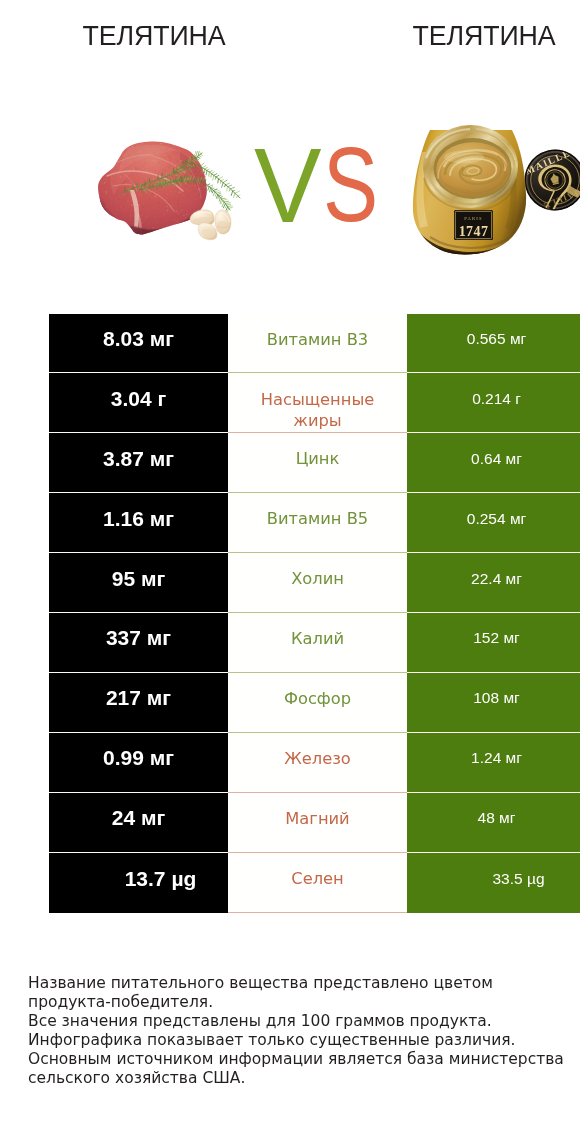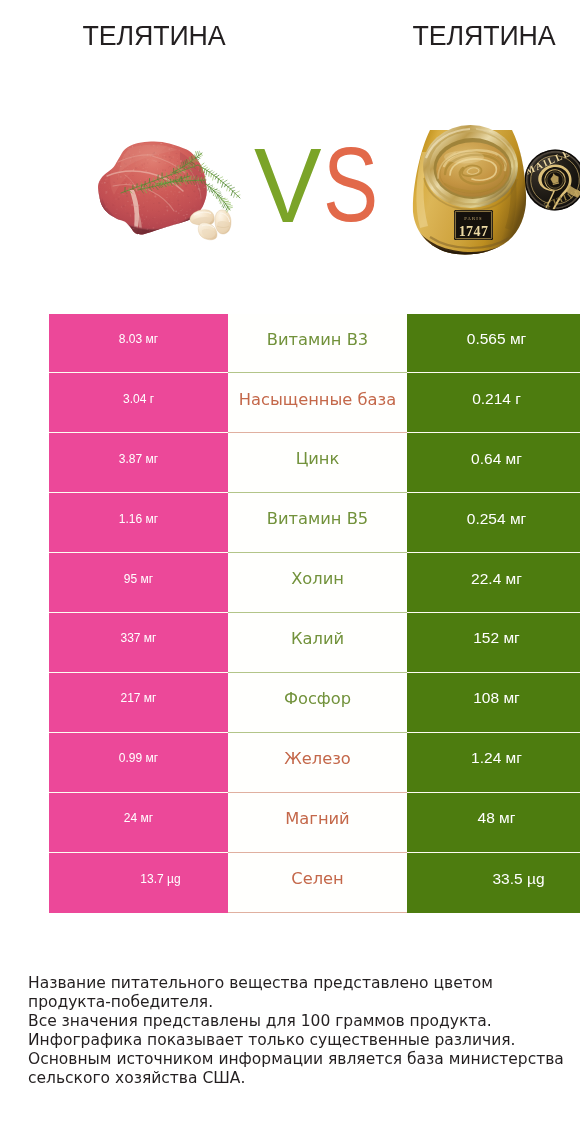--- a/index.html
+++ b/index.html
@@ -18,21 +18,21 @@
 
   .vs{position:absolute;left:0;top:0;width:580px;height:0;}
   .vs-letter{position:absolute;font-size:106px;line-height:106px;font-weight:400;}
   #vs-v{left:226px;top:132px;color:#7ba428;transform:scaleX(0.955);transform-origin:left top;}
   #vs-s{left:295px;top:131px;color:#e2694a;transform:scaleX(0.78);transform-origin:left top;}
 
   .table{position:absolute;left:21px;top:313.6px;width:537px;}
   .row{display:flex;height:59.9px;}
   .cell{display:flex;align-items:center;justify-content:center;width:179px;
         box-sizing:border-box;text-align:center;}
-  .cell.left{background:#ec4899;color:#fff;font-size:12px;font-weight:400;padding-bottom:8px;}
+  .cell.left{background:#000000;color:#fff;font-size:21px;font-weight:700;padding-bottom:8px;}
   .cell.right{background:#4d7c0f;color:#fff;font-size:15.5px;font-weight:400;padding-bottom:8px;}
   .cell.mid{background:#fffffd;font-family:"DejaVu Sans",sans-serif;font-size:16.3px;
         font-weight:400;line-height:20.8px;padding:0 6px;align-items:flex-start;}
   .cell.mid.one{padding-top:16.1px;}
   .cell.mid.two{padding-top:16.6px;}
   .row .cell.left,.row .cell.right{border-bottom:1.6px solid #fffdf2;}
   .row:last-child .cell.left,.row:last-child .cell.right{border-bottom:0;padding-left:44px;}
   .mid.win-left{color:#72923b;border-bottom:1px solid #b3c589;}
   .mid.win-right{color:#c4684a;border-bottom:1px solid #e0b0a0;}
 
@@ -1104,21 +1104,21 @@
   </div>
 
   <div class="table" id="nutrient-table">
       <div class="row">
         <div class="cell left">8.03 мг</div>
         <div class="cell mid win-left one">Витамин B3</div>
         <div class="cell right">0.565 мг</div>
       </div>
       <div class="row">
         <div class="cell left">3.04 г</div>
-        <div class="cell mid win-right two">Насыщенные база</div>
+        <div class="cell mid win-right two">Насыщенные жиры</div>
         <div class="cell right">0.214 г</div>
       </div>
       <div class="row">
         <div class="cell left">3.87 мг</div>
         <div class="cell mid win-left one">Цинк</div>
         <div class="cell right">0.64 мг</div>
       </div>
       <div class="row">
         <div class="cell left">1.16 мг</div>
         <div class="cell mid win-left one">Витамин B5</div>

